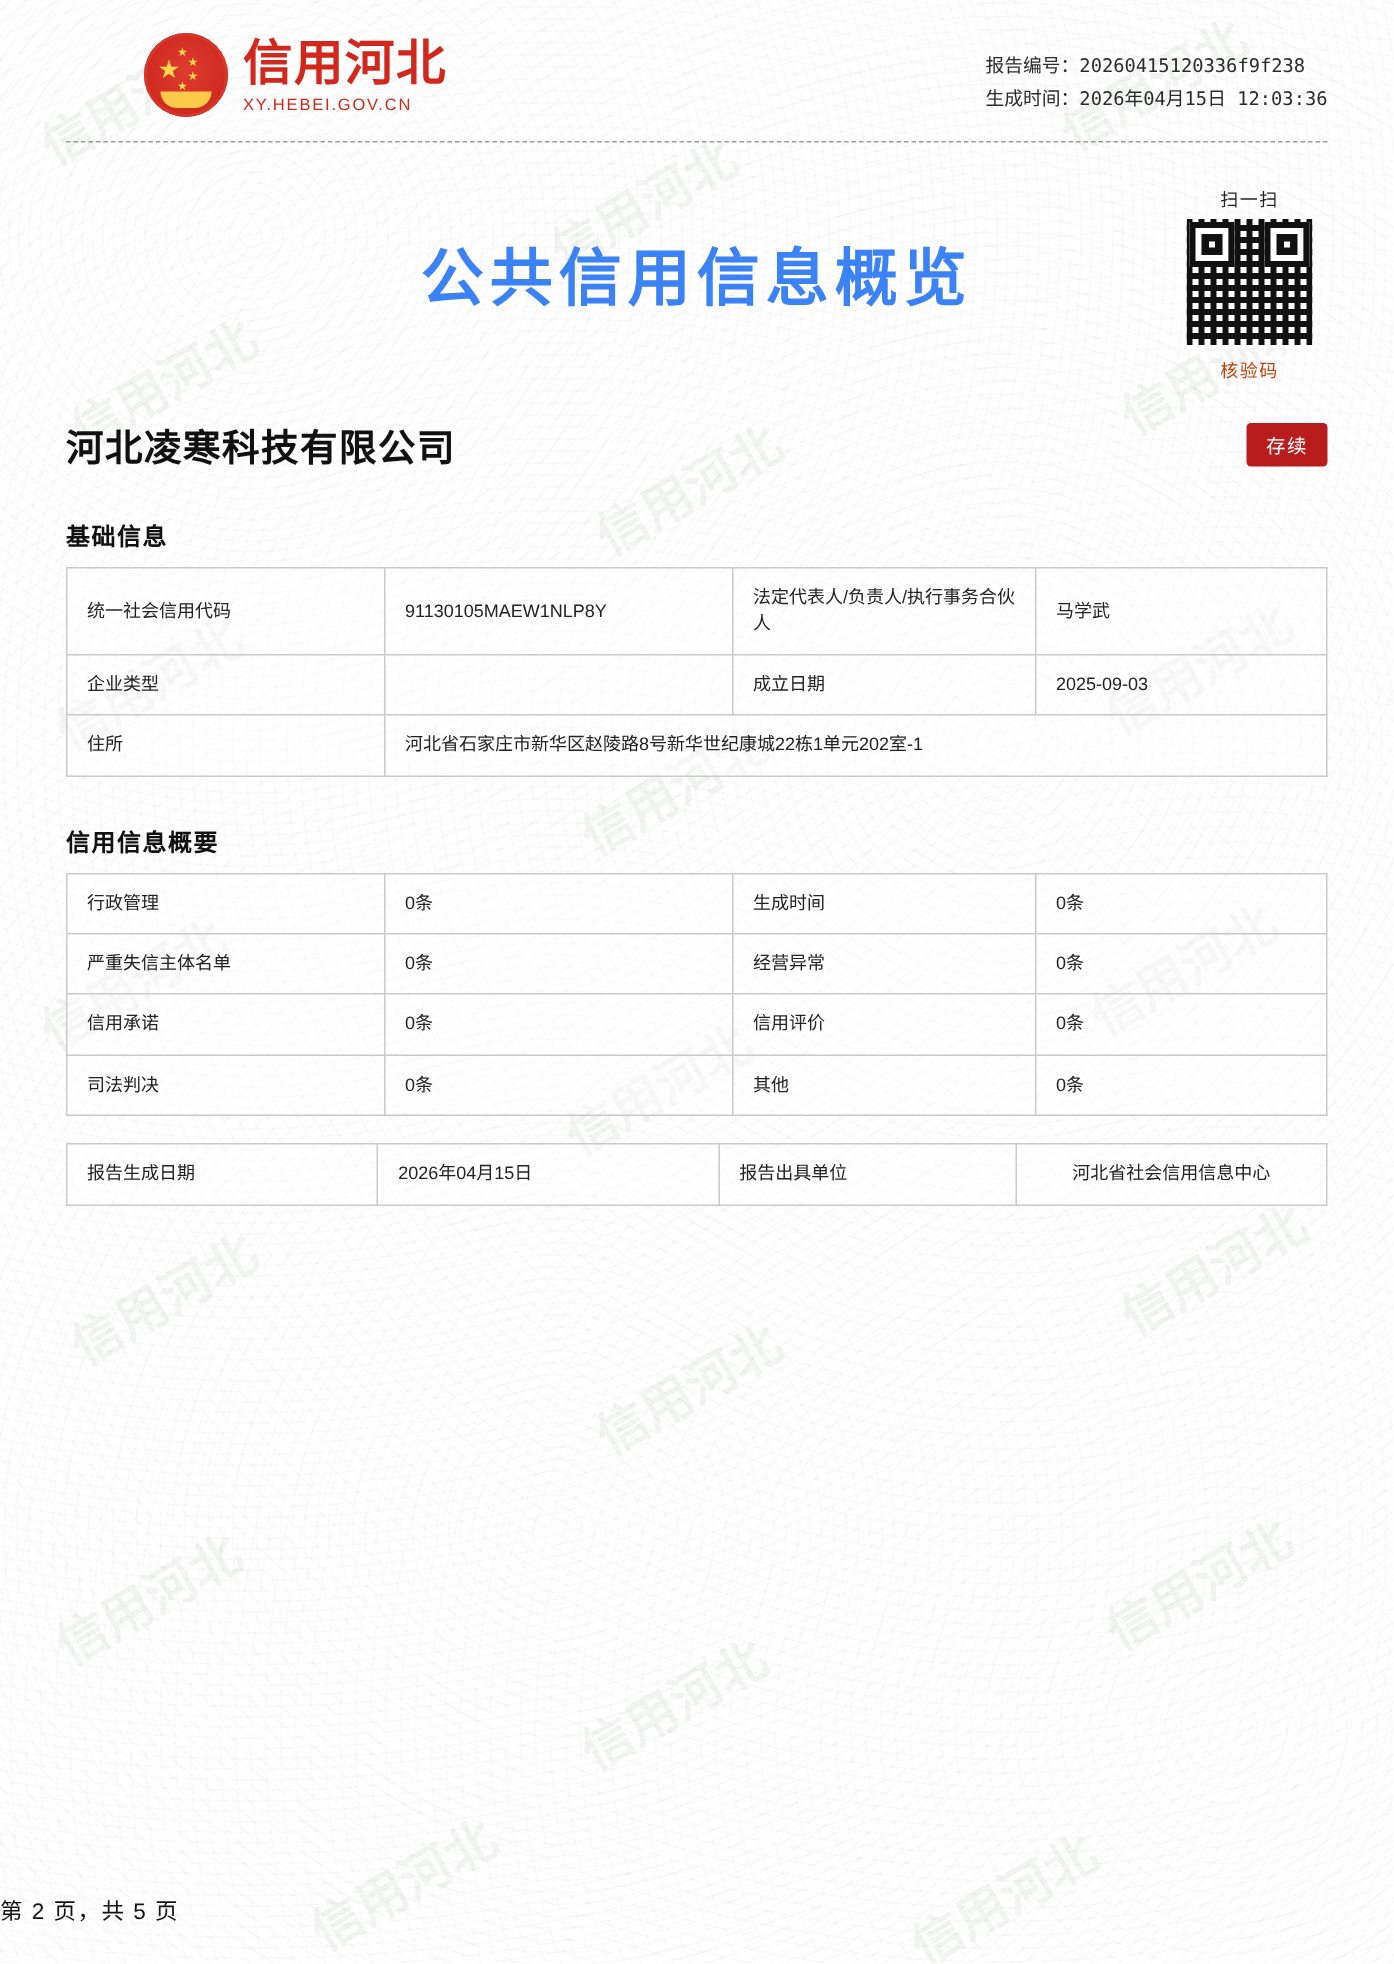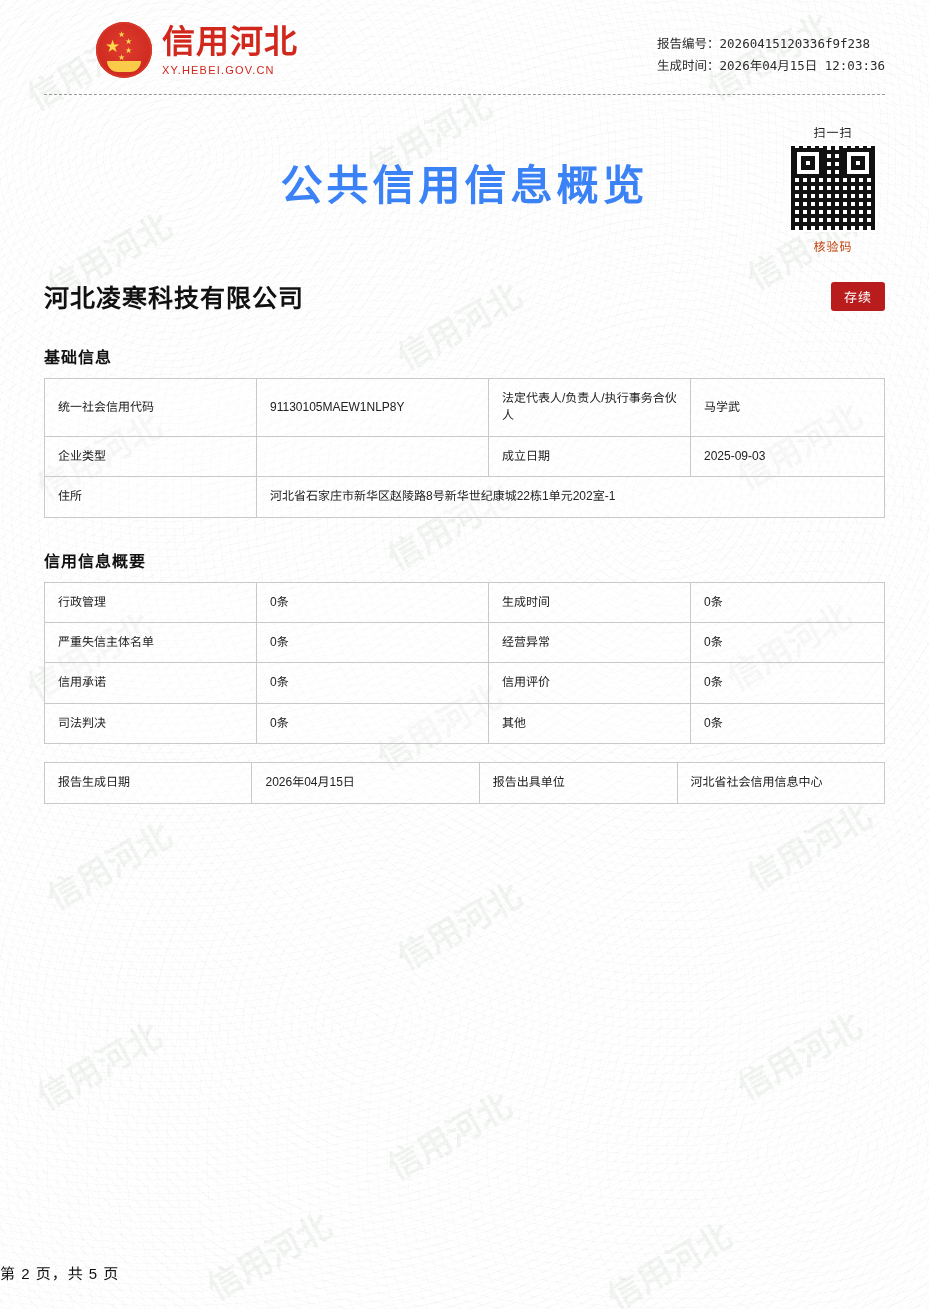--- a/index.html
+++ b/index.html
@@ -366,20 +366,20 @@
   </table>
 
   <div class="tbl-gap"></div>
 
   <table class="info">
     <tbody>
       <tr>
         <td class="k">报告生成日期</td>
         <td class="v">2026年04月15日</td>
         <td class="k2">报告出具单位</td>
-        <td class="v2" style="width:185px;">河北省社会信用信息中心</td>
+        <td class="v2" style="width:185px;text-align:center;">河北省社会信用信息中心</td>
       </tr>
     </tbody>
   </table>
 
 </div>
 
 <div class="footer">第 2 页，共 5 页</div>
 
 </body></html>

